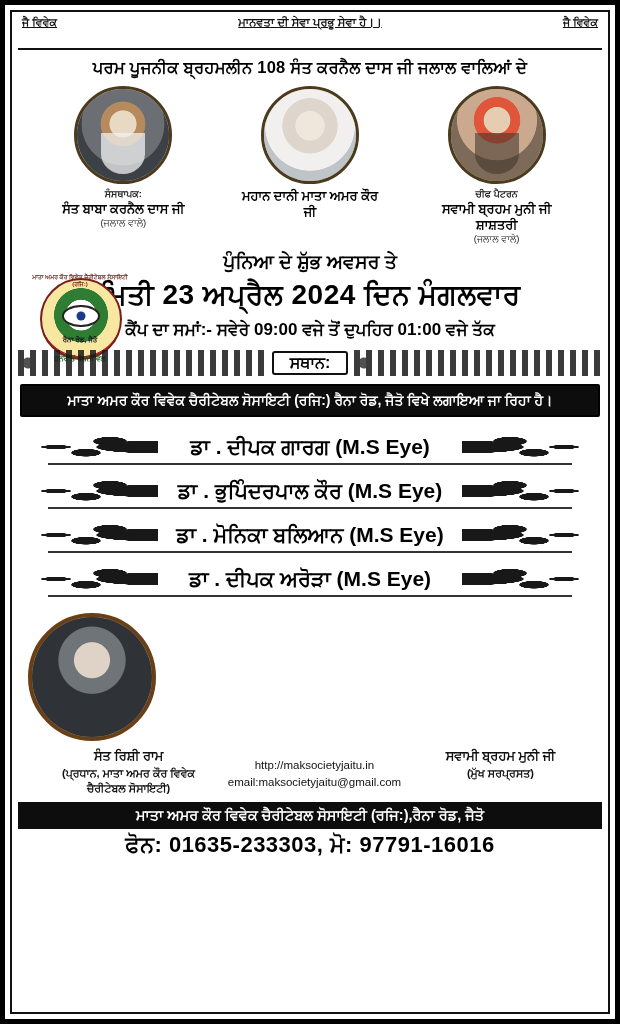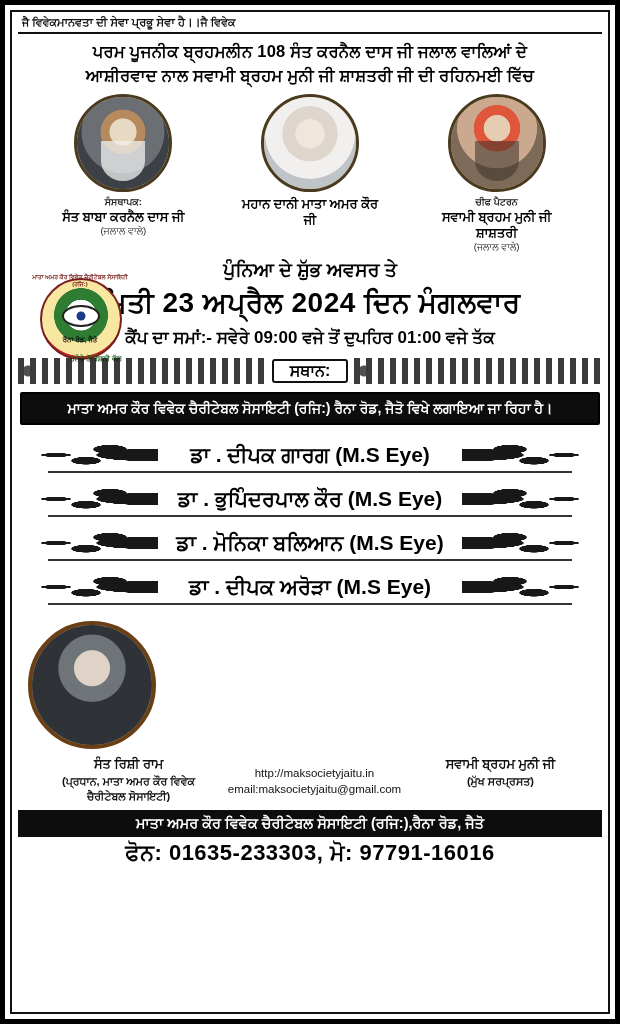--- a/index.html
+++ b/index.html
@@ -20,23 +20,23 @@
     position:absolute;
     left:5px;top:5px;right:5px;bottom:5px;
     border:2px solid #111;
     background:#fff;
     box-sizing:border-box;
     overflow:hidden;
   }
 
   
   .topstrip{
-    display:flex;align-items:center;justify-content:flex-start;
-    padding:4px 10px 2px 10px;
-    font-size:11px;font-weight:bold;color:#111;
+    display:flex;align-items:center;justify-content:space-between;
+    padding:4px 10px 18px 10px;
+    font-size:11px;font-weight:bold;color:#111;text-decoration:underline;
   }
   .topstrip .mid{font-size:11.5px;font-weight:bold;}
 
   .rule{height:2px;background:#111;margin:1px 6px 4px 6px;}
 
   
   .headline{
     text-align:center;
     font-weight:bold;
     font-size:16.5px;
@@ -85,21 +85,21 @@
   }
   .logo-eye:after{
     content:"";position:absolute;left:50%;top:50%;transform:translate(-50%,-50%);
     width:9px;height:9px;border-radius:50%;background:#1b3a8a;
   }
   .logo-top-text{
     position:absolute;left:0;top:0;width:108px;text-align:center;
     font-size:6px;font-weight:bold;color:#7a1f1f;
   }
   .logo-bottom-text{
-    position:absolute;left:16px;bottom:2px;width:108px;text-align:center;
+    position:absolute;left:0;bottom:2px;width:108px;text-align:center;
     font-size:7.5px;font-weight:bold;color:#1b5e20;
   }
   .logo-mid-text{
     position:absolute;left:0;top:62px;width:108px;text-align:center;
     font-size:7px;font-weight:bold;color:#111;
   }
 
   
   .titleblock{text-align:center;margin-top:6px;}
   .occasion{font-size:19px;font-weight:bold;color:#000;margin-bottom:2px;}
@@ -206,21 +206,20 @@
 
     <div class="topstrip">
       <span>ਜੈ ਵਿਵੇਕ</span>
       <span class="mid">ਮਾਨਵਤਾ ਦੀ ਸੇਵਾ ਪ੍ਰਭੂ ਸੇਵਾ ਹੈ।।</span>
       <span>ਜੈ ਵਿਵੇਕ</span>
     </div>
     <div class="rule"></div>
 
     <div class="headline">
       <div>ਪਰਮ ਪੂਜਨੀਕ ਬ੍ਰਹਮਲੀਨ 108 ਸੰਤ ਕਰਨੈਲ ਦਾਸ ਜੀ ਜਲਾਲ ਵਾਲਿਆਂ ਦੇ</div>
-      <div>ਆਸ਼ੀਰਵਾਦ ਨਾਲ ਸਵਾਮੀ ਬ੍ਰਹਮ ਮੁਨੀ ਜੀ ਸ਼ਾਸ਼ਤਰੀ ਜੀ ਦੀ ਰਹਿਨਮਈ ਵਿੱਚ</div>
     </div>
 
     <div class="photos">
       <div class="pcard">
         <div class="frame">
           <div class="face f1">
               <div class="beard"></div>
             </div>
         </div>
         <div class="cap-role">ਸੰਸਥਾਪਕ:</div>

